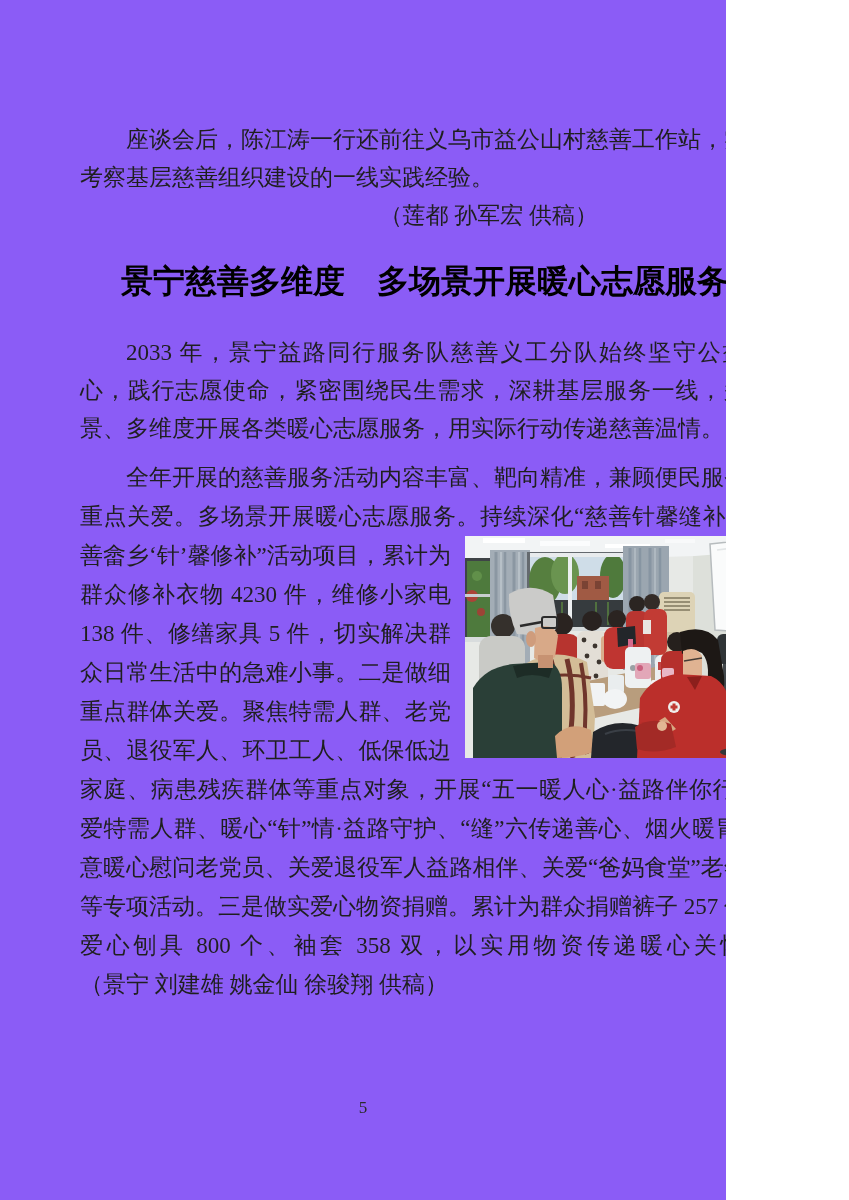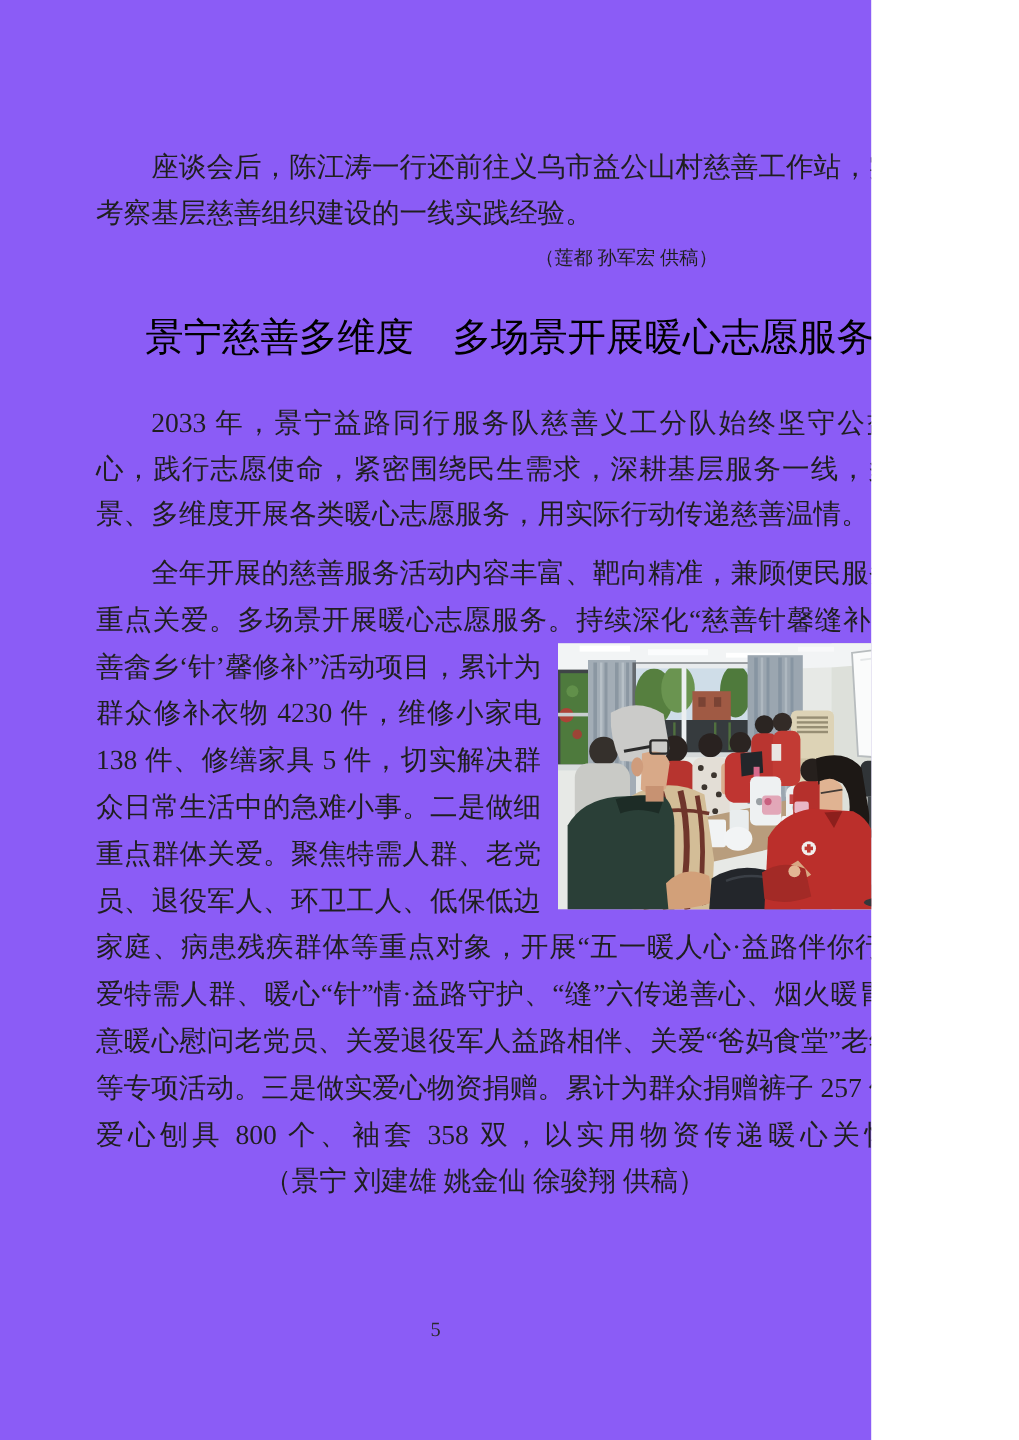--- a/index.html
+++ b/index.html
@@ -19,47 +19,47 @@
     width: 690px;
   }
   .body-text {
     font-size: 23px;
     line-height: 38px;
     text-align: justify;
     margin: 0;
   }
   .indent { text-indent: 46px; }
   .byline-prev {
-    font-size: 16px;
+    font-size: 23px;
     line-height: 38px;
     text-align: right;
     padding-right: 172px;
     margin: 0;
   }
   .article-title {
     font-family: "Liberation Sans", "DejaVu Sans", sans-serif;
     font-size: 32px;
     line-height: 44px;
-    font-weight: 400;
+    font-weight: 700;
     color: #000000;
     text-align: center;
     margin: 24px 0 0 0;
     white-space: nowrap;
   }
   .para1 { margin-top: 31px; }
   .para2 { margin-top: 10px; line-height: 39px; }
   .photo-float {
     float: right;
     width: 305px;
     height: 222px;
     margin: 0 0 10px 14px;
     display: block;
   }
   .photo-float svg { display: block; }
-  .byline2 { margin-left: 140px; white-space: nowrap; }
+  .byline2 { white-space: nowrap; }
   .page-number {
     position: absolute;
     left: 0;
     right: 0;
     top: 1098px;
     text-align: center;
     font-size: 17px;
     color: #2b2b2b;
   }
 </style>

